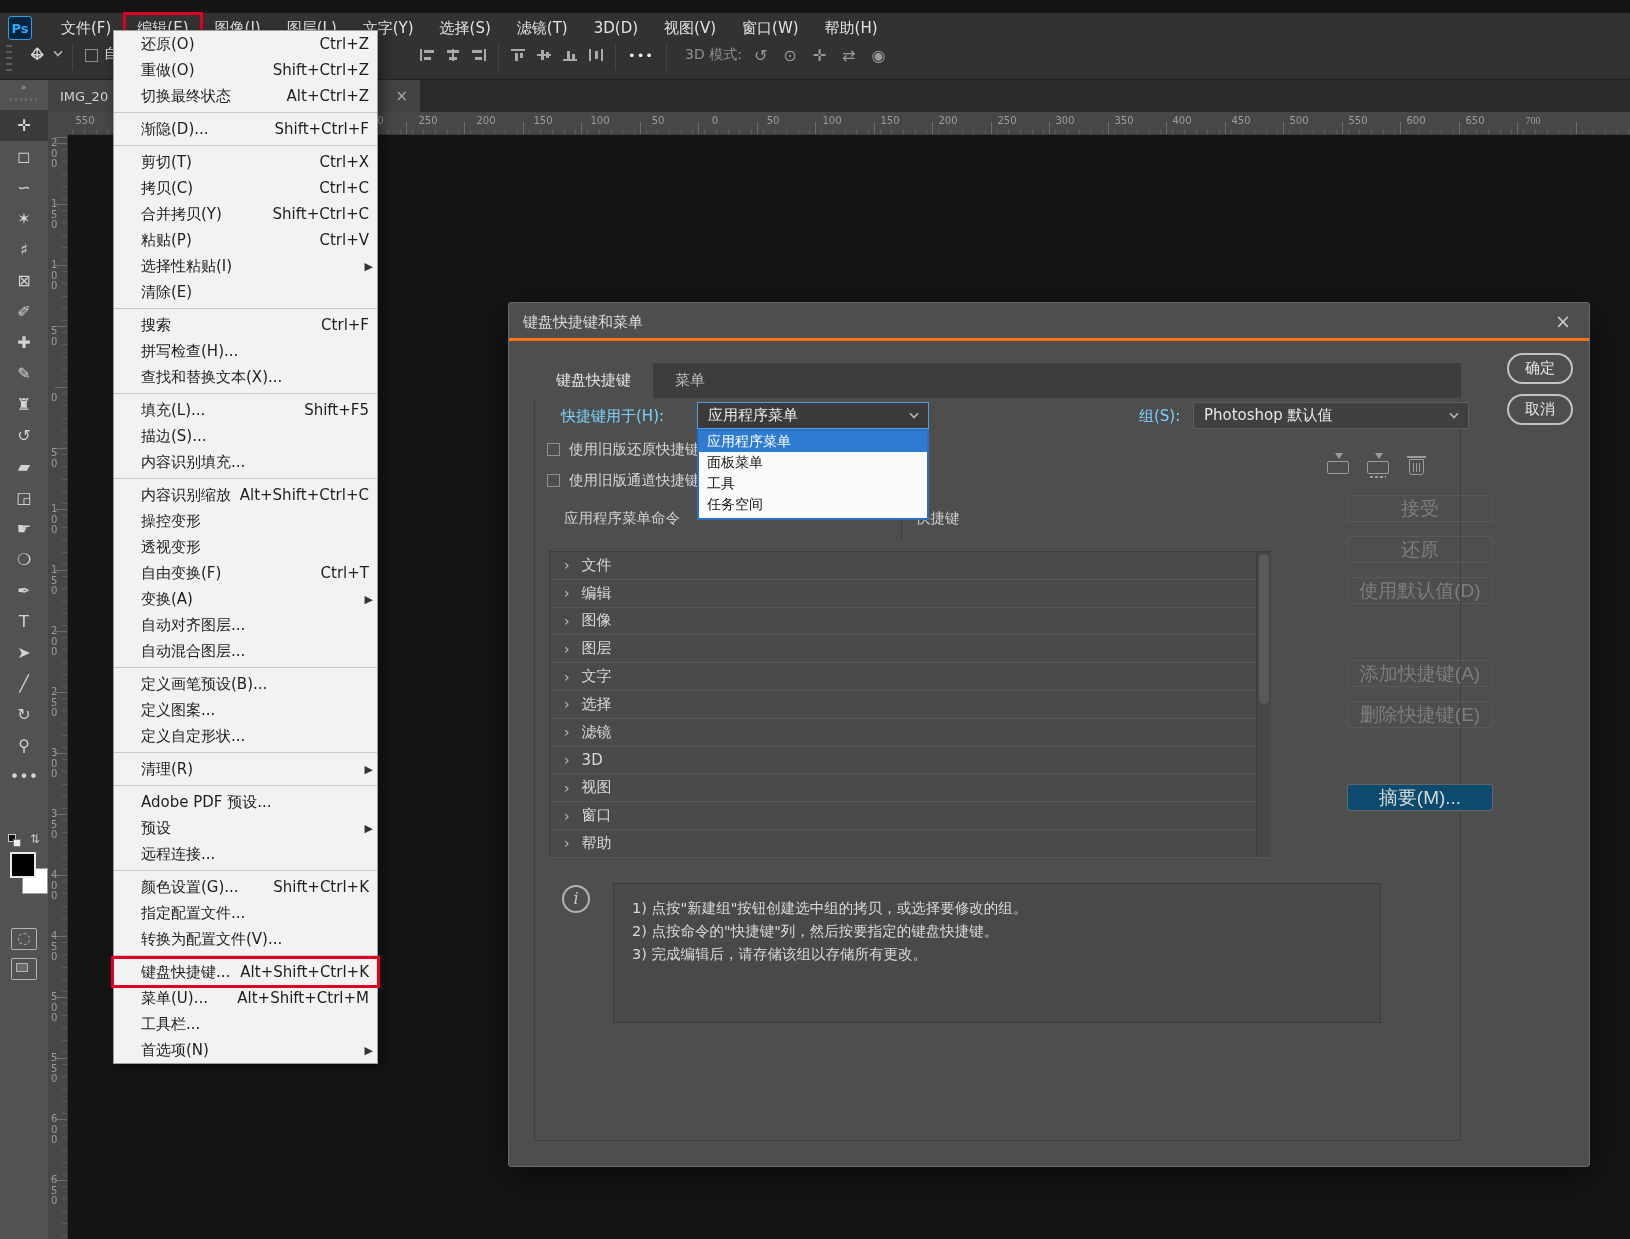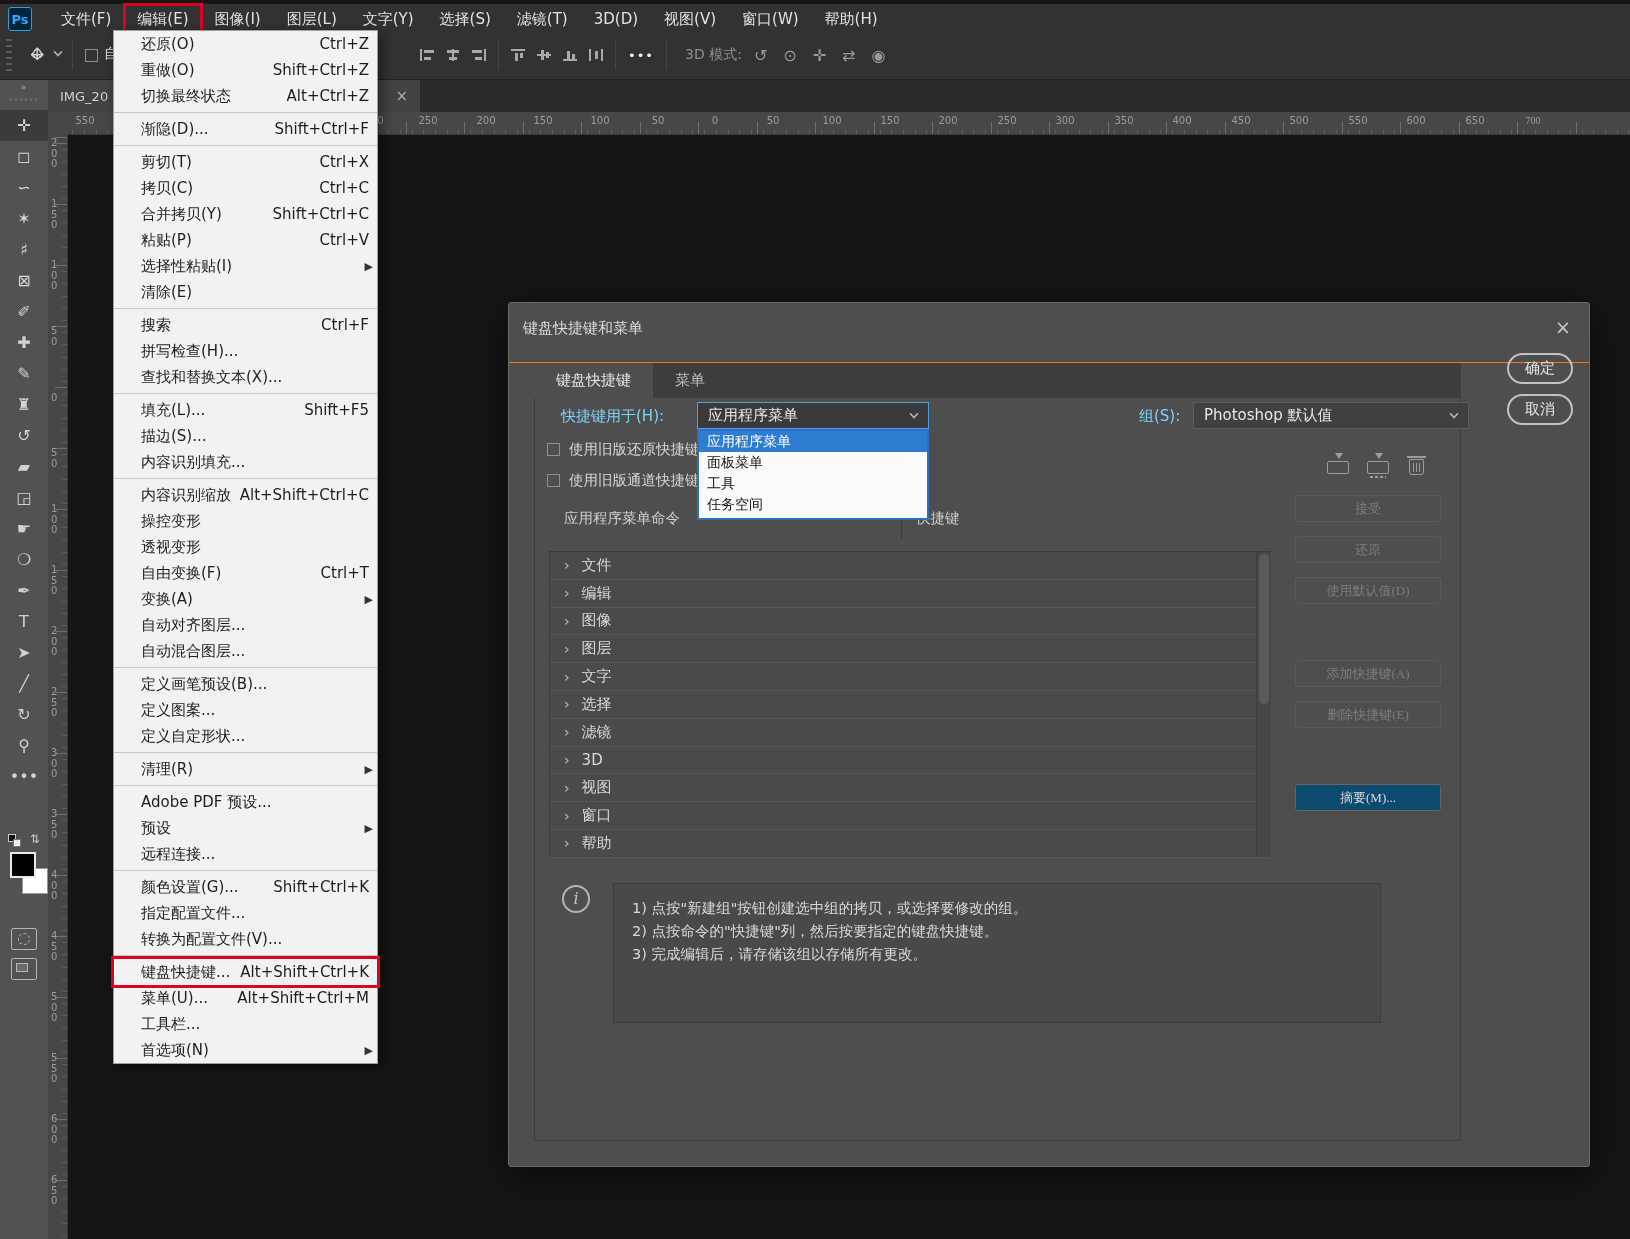--- a/index.html
+++ b/index.html
@@ -1,20 +1,20 @@
 <!DOCTYPE html>
 <html style="--accent-red: #e10024; --selection-blue: #2e7bd2; --logo-blue: #31a8ff; --chrome: #323232; --dialog-bg: #4e4e4e; --menu-bg: #f2f2f2; --canvas: #151515; --toolbar-bg: #525252; --ruler-bg: #474747;"><head>
 <meta charset="utf-8">
 <style>
   *{box-sizing:border-box;margin:0;padding:0}
   html,body{background:#000}
   .screen{position:relative;width:1630px;height:1239px;background:var(--canvas,#151515);
     font-family:"DejaVu Sans","Liberation Sans",sans-serif;overflow:hidden;color:#ddd}
   
-  .menubar{position:absolute;left:0;top:4px;width:1630px;height:30px;background:var(--chrome,#323232);
+  .menubar{position:absolute;left:0;top:13px;width:1630px;height:30px;background:var(--chrome,#323232);
     display:flex;align-items:center;font-size:15px;color:#e3e3e3;z-index:40}
   .pslogo{width:24px;height:24px;margin:0 16px 0 8px;background:#00253c;border:1px solid #2d9fdf;border-radius:3px;
     color:var(--logo-blue,#31a8ff);font-size:13px;font-weight:bold;display:flex;align-items:center;justify-content:center}
   .mb-items{display:flex;height:30px}
   .mb-item{padding:0 13px;line-height:30px;white-space:nowrap}
   .mb-item.highlight{outline:3px solid var(--accent-red,#e10024);outline-offset:-2px}
   
   .optionsbar{position:absolute;left:0;top:30px;width:1630px;height:50px;background:var(--chrome,#323232);
     border-bottom:1px solid #222;z-index:5}
   .grip{position:absolute;left:6px;top:9px;width:6px;height:32px;
@@ -78,21 +78,21 @@
     border:1px solid #9f9f9f;box-shadow:4px 4px 12px rgba(0,0,0,.45);z-index:50;font-size:15px;color:#1d1d1d}
   .mi{height:26px;display:flex;align-items:center;padding:0 4px 0 27px;white-space:nowrap}
   .mi-s{margin-left:auto}
   .mi-a{font-size:11px;color:#333;margin-left:4px}
   .mi.sep{height:7px;padding:0;position:relative}
   .mi.sep::after{content:"";position:absolute;left:0;right:0;top:3px;border-top:1px solid #c9c9c9}
   .mi.highlight{outline:3px solid var(--accent-red,#e10024);outline-offset:0}
   
   .dialog{position:absolute;left:508px;top:302px;width:1082px;height:865px;background:var(--dialog-bg,#4e4e4e);
     border:1px solid #6a6a6a;border-radius:3px;box-shadow:0 10px 40px rgba(0,0,0,.55);z-index:20;font-size:15px;color:#d6d6d6}
-  .dlg-titlebar{position:absolute;left:0;top:6px;right:0;height:54px;border-bottom:1px solid #f97316}
+  .dlg-titlebar{position:absolute;left:0;top:0;right:0;height:38px;border-bottom:3px solid #f97316}
   .dlg-title{position:absolute;left:14px;top:0;line-height:38px;color:#dcdcdc}
   .dlg-close{position:absolute;right:18px;top:7px;font-size:19px;color:#c8c8c8;line-height:22px}
   .tabstrip{position:absolute;left:25px;top:60px;width:927px;height:35px;background:#3d3d3d;display:flex}
   .dtab{padding:0 22px;line-height:35px;color:#bdbdbd;white-space:nowrap}
   .dtab.active{background:var(--dialog-bg,#4e4e4e);color:#e6e6e6}
   .panel{position:absolute;left:25px;top:95px;width:927px;height:743px;border:1px solid #3e3e3e;border-top:none}
   .lbl{position:absolute;color:#7dd3fc;white-space:nowrap}
   .combo{position:absolute;height:27px;background:#3a3a3a;display:flex;align-items:center;padding:0 10px;color:#e8e8e8}
   .combo .chev{margin-left:auto;transform:rotate(45deg) scale(.8);margin-top:-4px}
   .combo1{left:188px;top:99px;width:232px;border:1px solid #4f9bf0}
@@ -110,22 +110,22 @@
   .ic-trash::before{content:"";position:absolute;left:-3px;top:-4px;width:19px;height:2px;background:#9c9c9c}
   .ic-trash::after{content:"";position:absolute;left:3px;top:3px;width:7px;height:9px;
     background:repeating-linear-gradient(90deg,#9c9c9c 0 1px,transparent 1px 3px)}
   .colhead{position:absolute;color:#cfcfcf;font-size:14.5px;white-space:nowrap}
   .coldiv{position:absolute;left:392px;top:198px;width:1px;height:38px;background:#3c3c3c}
   .listbox{position:absolute;left:40px;top:248px;width:722px;height:307px;border:1px solid #3c3c3c;background:#4a4a4a}
   .lrow{height:27.8px;display:flex;align-items:center;padding-left:14px;border-bottom:1px solid #575757;color:#d9d9d9;font-size:15px}
   .lchev{color:#c0c0c0;margin-right:12px;font-size:14px}
   .lscroll{position:absolute;right:0;top:0;bottom:0;width:15px;background:#474747;border-left:1px solid #3c3c3c}
   .lthumb{position:absolute;right:2px;top:2px;width:10px;height:150px;background:#5a5a5a;border-radius:5px}
-  .sbtn{position:absolute;left:786px;width:146px;height:27px;border:1px solid #5e5e5e;background:transparent;
-    color:#cfcfcf;font-size:13px;border-radius:3px;font-family:Liberation Serif, serif;white-space:nowrap;text-align:center;line-height:25px}
+  .sbtn{position:absolute;left:838px;width:146px;height:27px;border:1px solid #5e5e5e;background:transparent;
+    color:#cfcfcf;font-size:19px;border-radius:3px;font-family:Liberation Sans, sans-serif;white-space:nowrap;text-align:center;line-height:25px}
   .sbtn.disabled{color:#7d7d7d;border-color:#595959}
   .sbtn.strong{background:#0c4a6e;color:#d8d8d8;border-color:#666}
   .infoicon{position:absolute;left:53px;top:582px;width:28px;height:28px;border:2px solid #b3b3b3;border-radius:50%;
     text-align:center;line-height:24px;font-family:"DejaVu Serif",serif;font-style:italic;color:#c6c6c6;font-size:16px}
   .infobox{position:absolute;left:104px;top:580px;width:768px;height:140px;border:1px solid #3b3b3b;background:#494949;
     padding:13px 18px;font-size:14.5px;line-height:23px;color:#dadada}
   .pill{position:absolute;left:998px;width:66px;height:31px;border:2px solid #c2c2c2;border-radius:16px;background:transparent;
     color:#e6e6e6;font-size:15px;font-family:inherit;text-align:center;line-height:27px}
 </style>
 </head>

